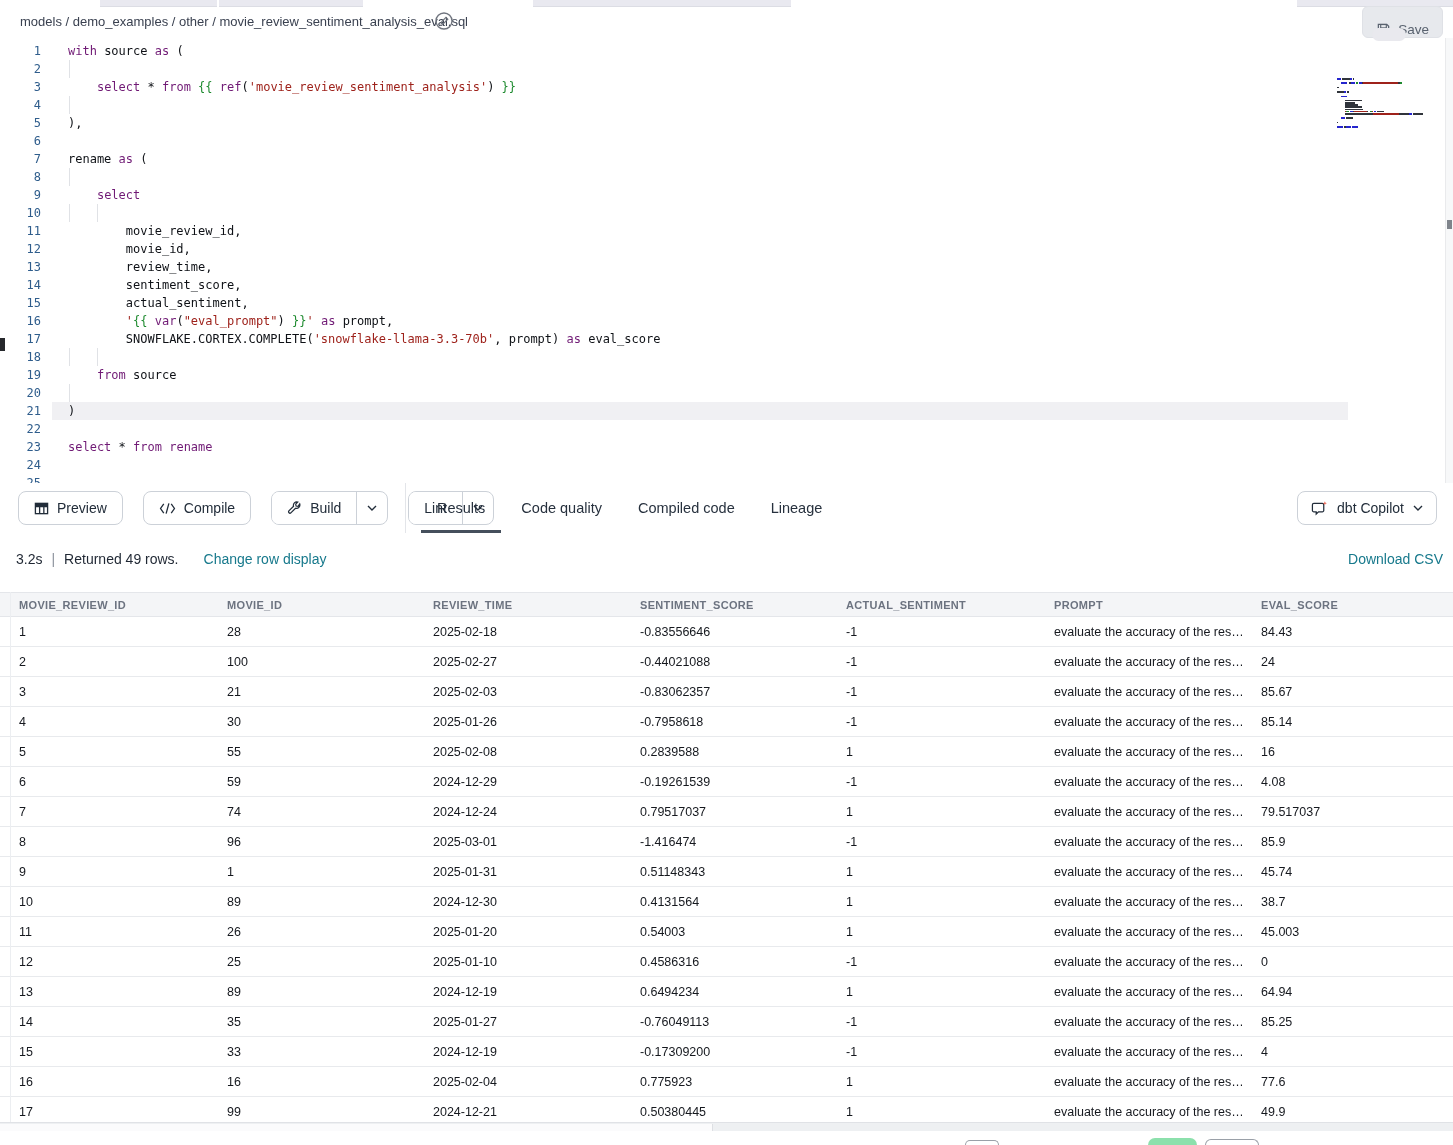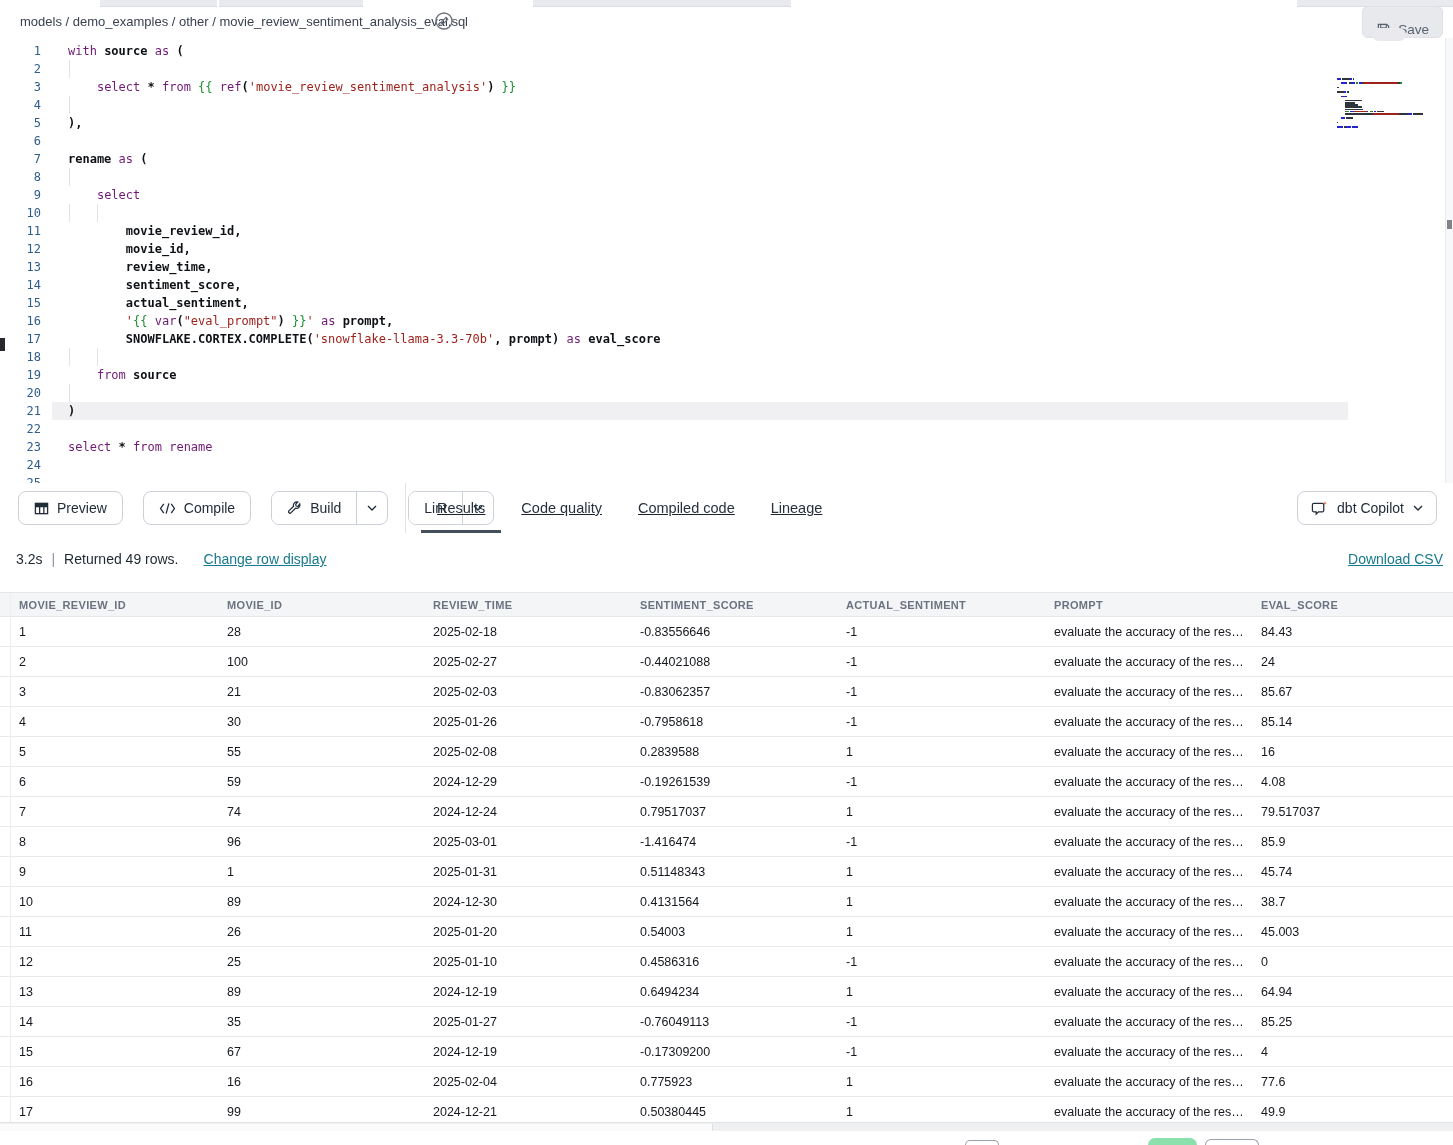--- a/index.html
+++ b/index.html
@@ -20,21 +20,21 @@
   .editor{position:absolute;top:38px;left:0;width:1453px;height:445px;background:#fff;border-bottom:1px solid #e3e5e9;overflow:hidden;}
   .cm-lines{position:absolute;top:4px;left:0;right:8px;font-family:"DejaVu Sans Mono",monospace;font-size:12px;line-height:18px;}
   .cm-line{display:flex;height:18px;white-space:pre;}
   .cm-gutter{width:41px;flex:0 0 41px;text-align:right;color:#2f5d8c;user-select:none;}
   .cm-codewrap{margin-left:11px;padding-left:16px;width:1280px;position:relative;}
   .cm-line.active .cm-codewrap{background:#f0f0f3;}
   .guide{position:absolute;top:0;bottom:0;width:1px;background:#e0e2e6;}
   .tok-k{color:#701a75;}
   .tok-s{color:#9e221b;}
   .tok-j{color:#1d8a2e;}
-  .tok-p{color:#0e1116;font-weight:bold;}
+  .tok-p{color:#0e1116;}
   
   .mm-pill{position:absolute;left:1372px;top:28px;width:34px;height:13px;border-radius:7px;background:#e9e9ee;}
   .minimap{position:absolute;left:1337px;top:40px;width:108px;height:60px;}
   .mm-line{height:2.2px;white-space:nowrap;font-size:0;}
   .mm-line i{display:inline-block;height:1.6px;vertical-align:top;}
   .mm-sp{background:transparent;}
   .mm-k{background:#2525cd;}
   .mm-s{background:#9e221b;}
   .mm-j{background:#1d8a2e;}
   .mm-p{background:#30343b;}
@@ -43,30 +43,30 @@
   .margin-marker{position:absolute;left:0;top:338px;width:5px;height:13px;background:#26282c;}
   
   .toolbar{position:absolute;top:483px;left:0;width:1453px;height:50px;background:#fff;border-bottom:1px solid #e3e5e9;}
   .btns{position:absolute;left:18px;top:8px;display:flex;gap:20px;align-items:center;height:34px;}
   .btn,.btn-group{background:#fff;border:1px solid #ccd1d8;border-radius:8px;height:34px;box-sizing:border-box;}
   .btn{display:flex;align-items:center;gap:8px;padding:0 15px;font-size:14px;color:#222d3a;cursor:pointer;}
   .btn-group{display:flex;align-items:stretch;overflow:hidden;}
   .btn-group .btn{border:none;border-radius:0;height:32px;}
   .btn-group .drop{display:flex;align-items:center;justify-content:center;width:30px;border-left:1px solid #ccd1d8;cursor:pointer;}
   .tool-divider{position:absolute;left:405px;top:0;width:1px;height:50px;background:#e3e5e9;}
-  .tabs{position:absolute;left:421px;top:0;height:50px;display:flex;gap:4px;text-decoration:underline;}
+  .tabs{position:absolute;left:421px;top:0;height:50px;display:flex;gap:4px;}
   .tab{padding:0 16px;display:flex;align-items:center;font-size:14.5px;color:#27313e;position:relative;cursor:pointer;}
   .tab.active::after{content:"";position:absolute;left:0;right:0;bottom:0;height:3px;background:#454f5c;}
   .copilot{position:absolute;right:16px;top:8px;height:34px;display:flex;align-items:center;gap:9px;padding:0 13px;
     background:#fff;border:1px solid #ccd1d8;border-radius:8px;font-size:14px;color:#222d3a;cursor:pointer;box-sizing:border-box;}
   
   .statusrow{position:absolute;top:533px;left:0;width:1453px;height:52px;background:#fff;}
   .status-left{position:absolute;left:16px;top:18px;display:flex;gap:9px;font-size:14px;color:#1f2733;align-items:center;}
   .status-sep{color:#8b919b;}
-  .link{color:#17798c;cursor:pointer;text-decoration:underline;}
+  .link{color:#17798c;cursor:pointer;}
   .status-link{margin-left:16px;}
   .dl{position:absolute;right:10px;top:18px;font-size:14px;}
   
   .rtable{position:absolute;top:592px;left:0;width:1453px;}
   .thead{display:grid;grid-template-columns:208px 206px 207px 206px 208px 207px 1fr;height:25px;background:#f4f5f7;
     border-top:1px solid #e4e6ea;border-bottom:1px solid #e4e6ea;box-sizing:border-box;align-items:center;}
   .th{padding-left:19px;font-size:11px;font-weight:700;letter-spacing:.03em;color:#6c7380;white-space:nowrap;overflow:hidden;}
   .trow{display:grid;grid-template-columns:208px 206px 207px 206px 208px 207px 1fr;height:30px;border-bottom:1px solid #e8eaed;
     box-sizing:border-box;align-items:center;background:#fff;}
   .td{padding-left:19px;font-size:12.5px;color:#15181e;white-space:nowrap;overflow:hidden;}
@@ -411,21 +411,21 @@
         <div class="td">2025-01-27</div>
         <div class="td">-0.76049113</div>
         <div class="td">-1</div>
         <div class="td prompt">
           <span>evaluate the accuracy of the res…</span>
         </div>
         <div class="td">85.25</div>
       </div>
       <div class="trow">
         <div class="td">15</div>
-        <div class="td">67</div>
+        <div class="td">33</div>
         <div class="td">2024-12-19</div>
         <div class="td">-0.17309200</div>
         <div class="td">-1</div>
         <div class="td prompt">
           <span>evaluate the accuracy of the res…</span>
         </div>
         <div class="td">4</div>
       </div>
       <div class="trow">
         <div class="td">16</div>

